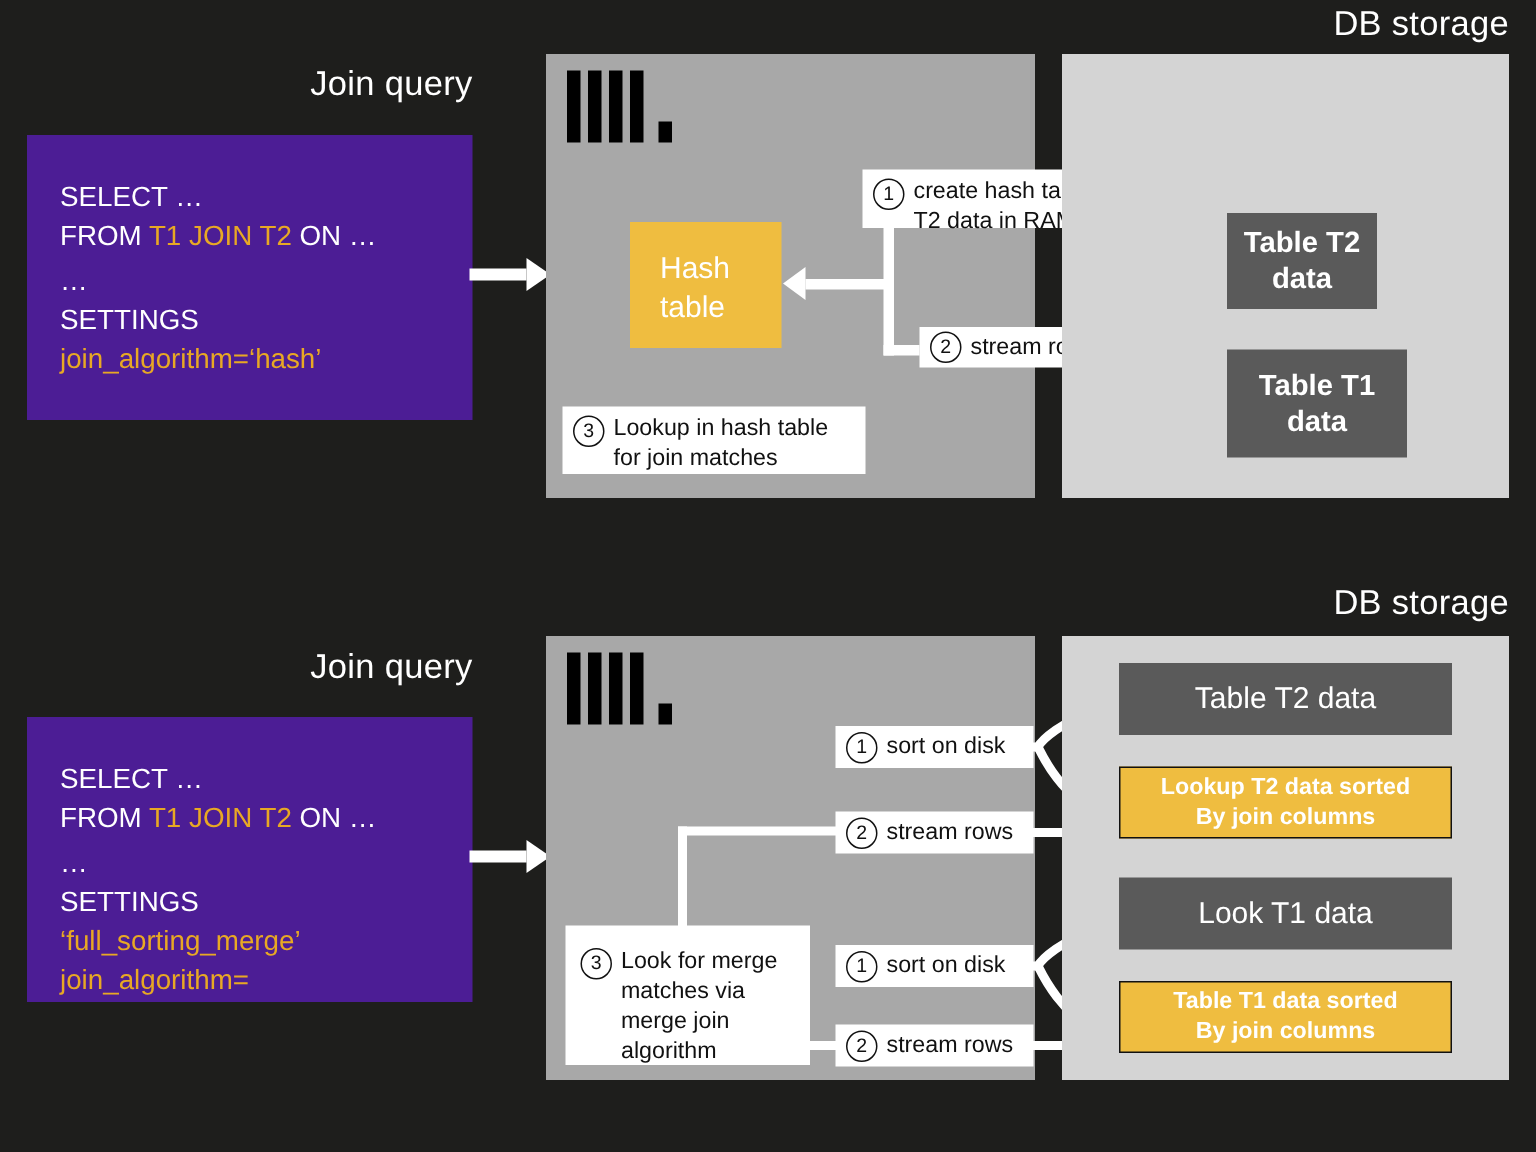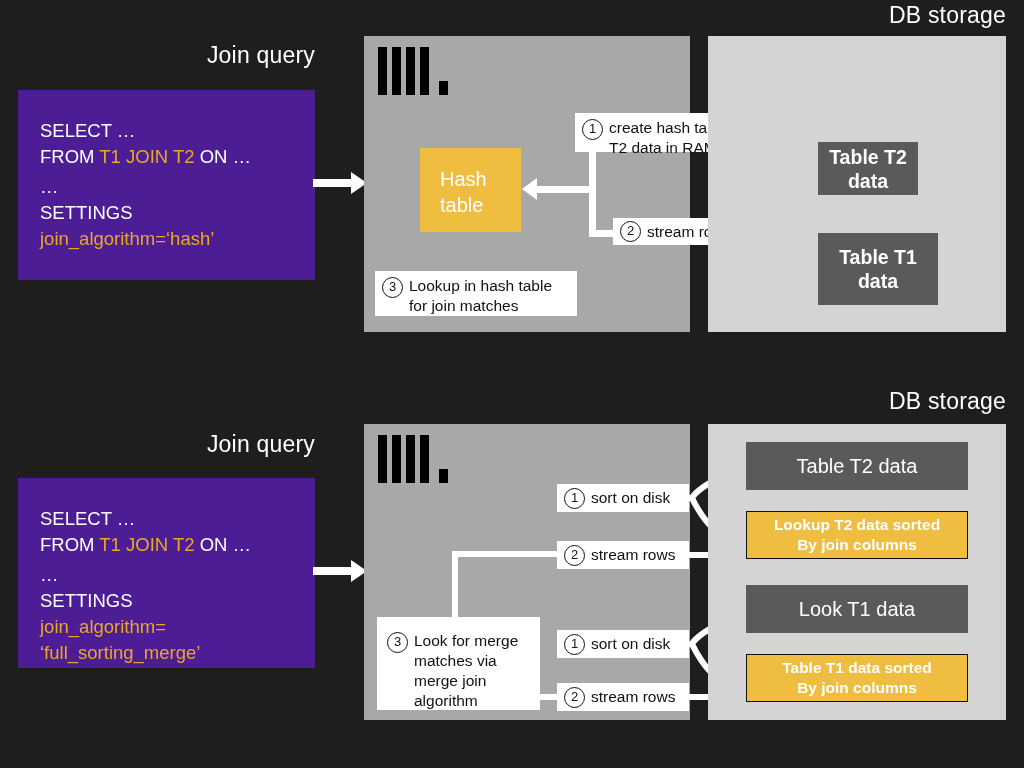--- a/index.html
+++ b/index.html
@@ -208,42 +208,42 @@
     <div class="num">2</div>
     <div class="ctext">stream rows</div>
   </div>
 
   <div class="abs callout" style="left:375px; top:271px; width:202px; height:45px;">
     <div class="num">3</div>
     <div class="ctext">Lookup in hash table for join matches</div>
   </div>
 
   <div class="abs storage-panel" style="left:708px; top:36px; width:298px; height:296px;">
-    <div class="tbl-box tall" style="position:absolute; left:110px; top:106px; width:100px; height:53px; flex-direction:column;">
+    <div class="tbl-box tall" style="position:absolute; left:110px; top:106px; width:100px; height:64px; flex-direction:column;">
       <div>Table T2</div>
       <div>data</div>
     </div>
     <div class="tbl-box tall" style="position:absolute; left:110px; top:197px; width:120px; height:72px; flex-direction:column;">
       <div>Table T1</div>
       <div>data</div>
     </div>
   </div>
 
   <div class="abs section-title" style="left:18px; top:431px; width:297px;">Join query</div>
 
   <div class="abs section-title" style="left:708px; top:388px; width:298px;">DB storage</div>
 
   <div class="abs query-box" style="left:18px; top:478px; width:297px; height:190px;">
     <div class="q-line">SELECT …</div>
     <div class="q-line"><span>FROM </span><span class="kw-amber">T1 JOIN T2</span><span> ON …</span></div>
     <div class="q-gap"></div>
     <div class="q-line">…</div>
     <div class="q-line">SETTINGS</div>
+    <div class="q-line kw-amber">‘full_sorting_merge’</div>
     <div class="q-line kw-amber">join_algorithm=</div>
-    <div class="q-line kw-amber">‘full_sorting_merge’</div>
   </div>
 
   <div class="abs" style="left:313px; top:560px; display:flex; align-items:center;">
     <div class="flow-arrow-shaft" style="width:38px;"></div>
     <div class="flow-arrow-head"></div>
   </div>
 
   <div class="abs engine-panel" style="left:364px; top:424px; width:298px; height:296px;">
 
     <div class="ch-logo" style="position:absolute; left:14px; top:11px;">

